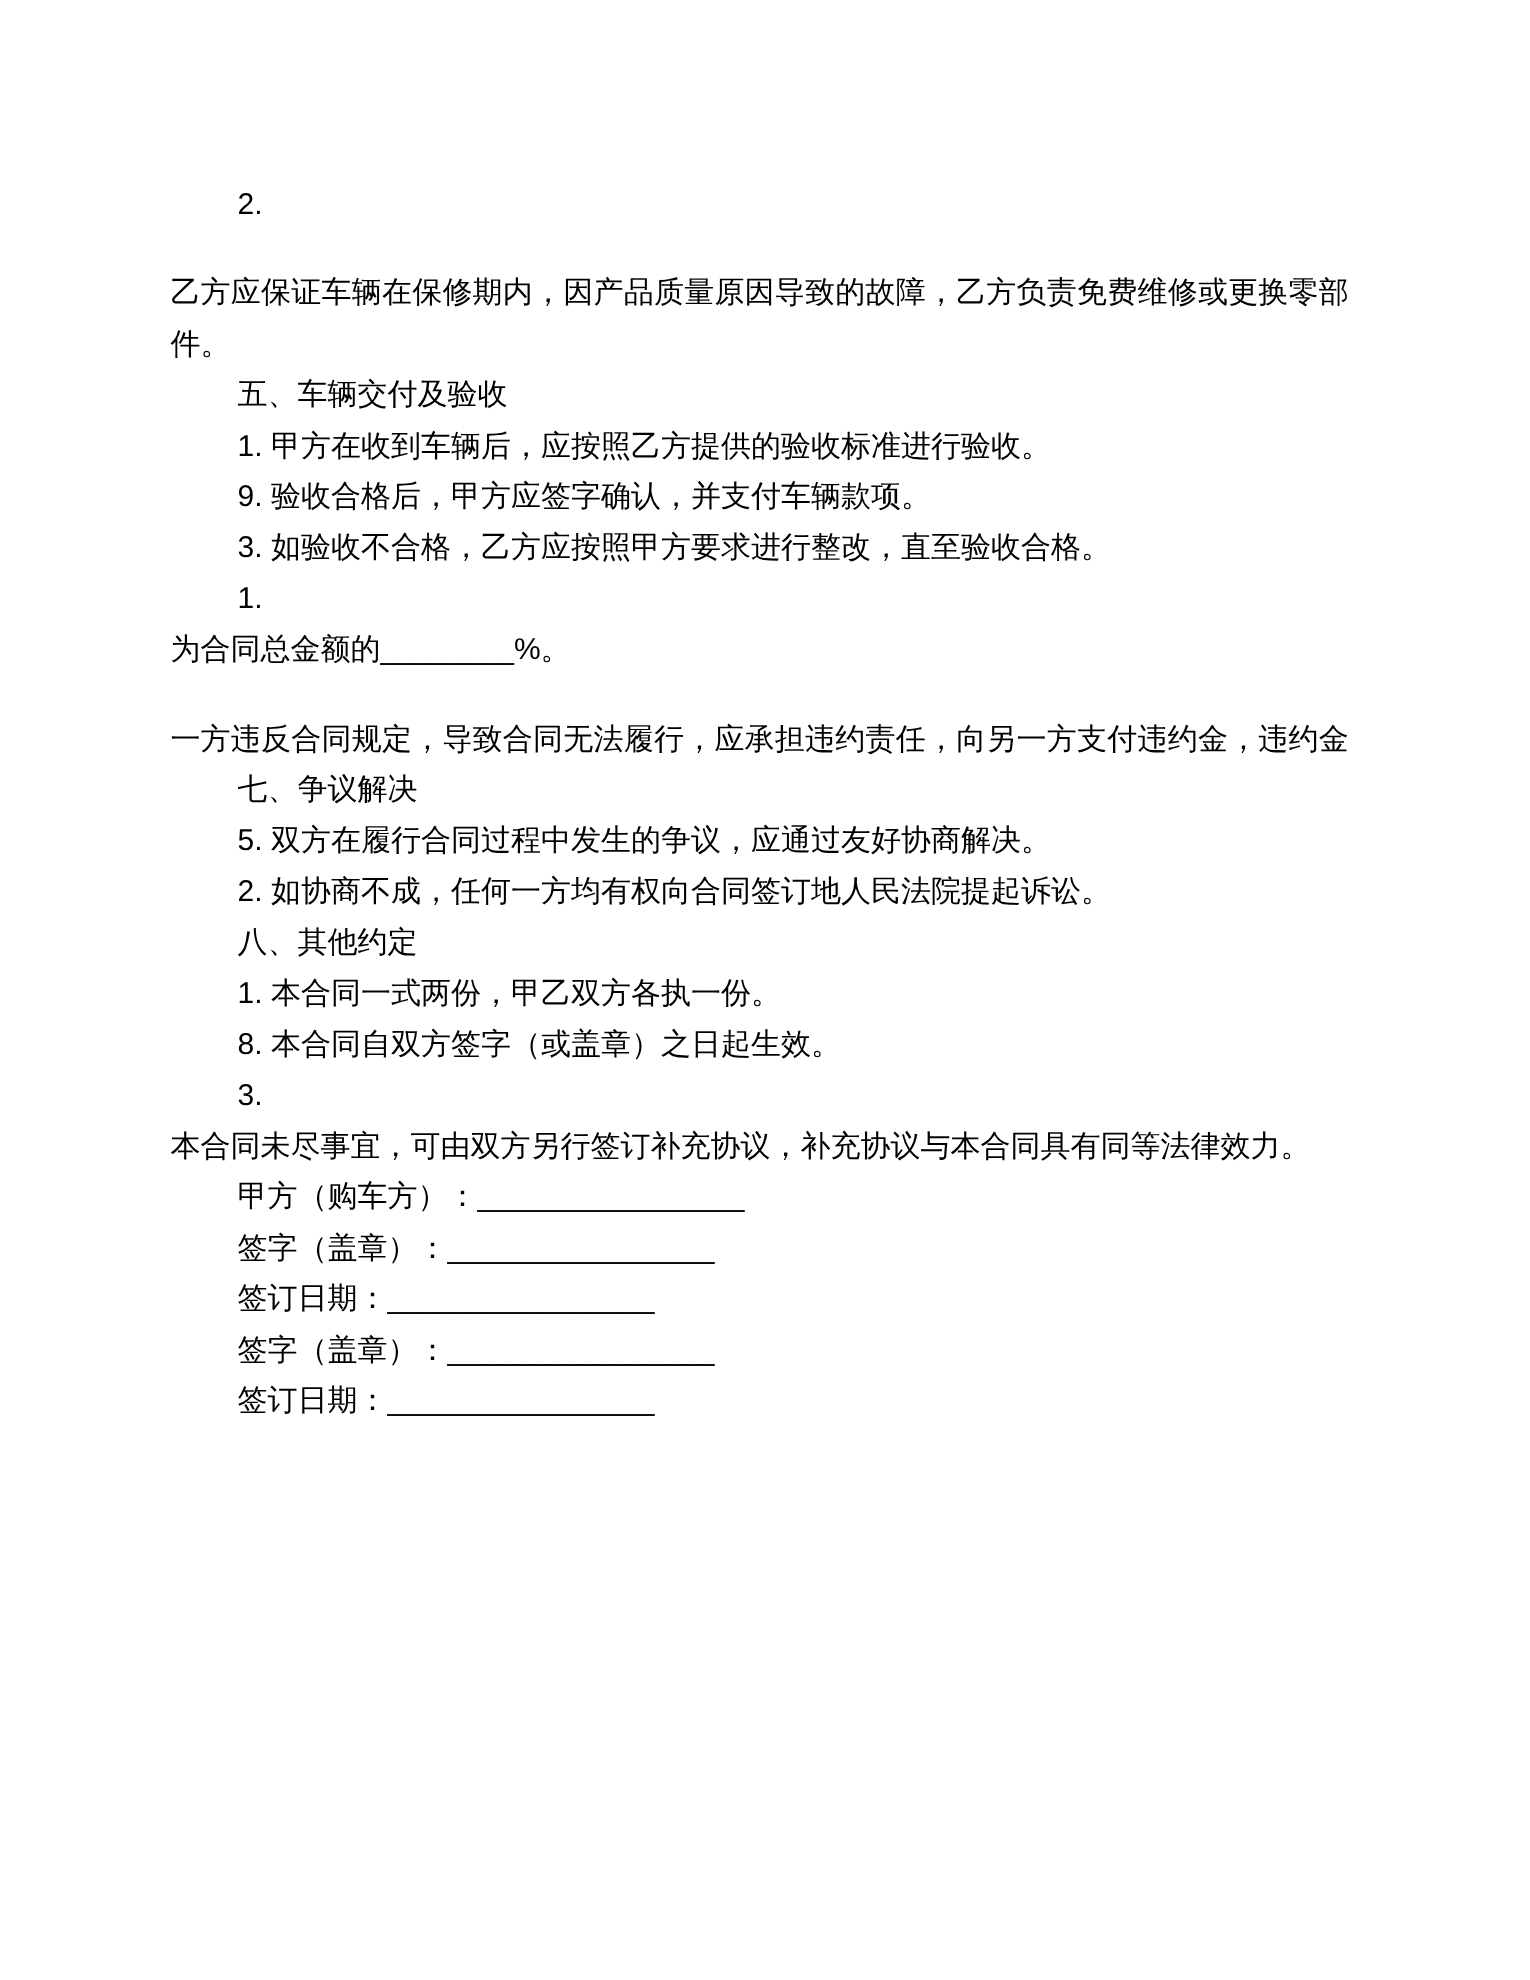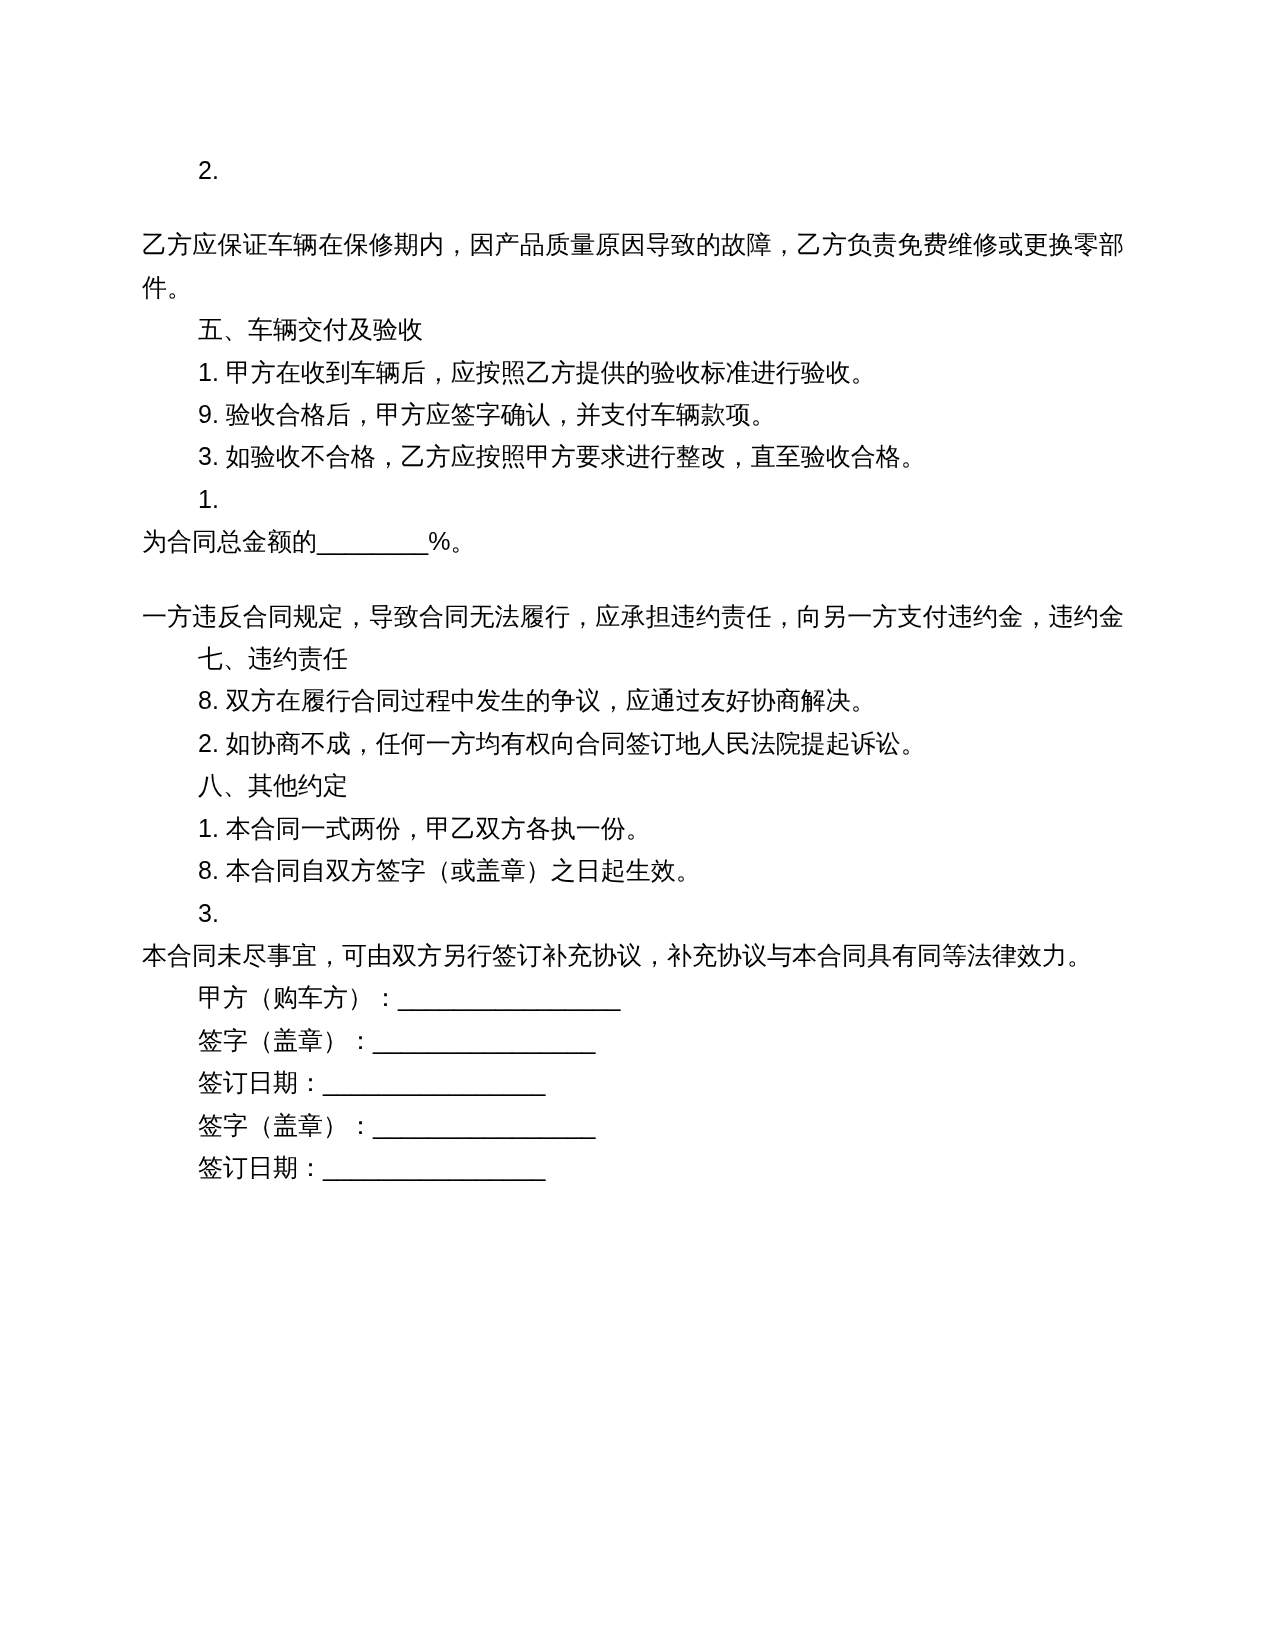--- a/index.html
+++ b/index.html
@@ -46,22 +46,22 @@
     <div class="line indent">2.</div>
     <div class="line justify">乙方应保证车辆在保修期内，因产品质量原因导致的故障，乙方负责免费维修或更换零部</div>
     <div class="line">件。</div>
     <div class="line indent">五、车辆交付及验收</div>
     <div class="line indent">1. 甲方在收到车辆后，应按照乙方提供的验收标准进行验收。</div>
     <div class="line indent">9. 验收合格后，甲方应签字确认，并支付车辆款项。</div>
     <div class="line indent">3. 如验收不合格，乙方应按照甲方要求进行整改，直至验收合格。</div>
     <div class="line indent">1.</div>
     <div class="line">为合同总金额的________%。</div>
     <div class="line justify">一方违反合同规定，导致合同无法履行，应承担违约责任，向另一方支付违约金，违约金</div>
-    <div class="line indent">七、违约责任</div>
-    <div class="line indent">8. 双方在履行合同过程中发生的争议，应通过友好协商解决。</div>
+    <div class="line indent">七、争议解决</div>
+    <div class="line indent">5. 双方在履行合同过程中发生的争议，应通过友好协商解决。</div>
     <div class="line indent">2. 如协商不成，任何一方均有权向合同签订地人民法院提起诉讼。</div>
     <div class="line indent">八、其他约定</div>
     <div class="line indent">1. 本合同一式两份，甲乙双方各执一份。</div>
     <div class="line indent">8. 本合同自双方签字（或盖章）之日起生效。</div>
     <div class="line indent">3.</div>
     <div class="line">本合同未尽事宜，可由双方另行签订补充协议，补充协议与本合同具有同等法律效力。</div>
     <div class="line indent">甲方（购车方）：________________</div>
     <div class="line indent">签字（盖章）：________________</div>
     <div class="line indent">签订日期：________________</div>
     <div class="line indent">签字（盖章）：________________</div>

